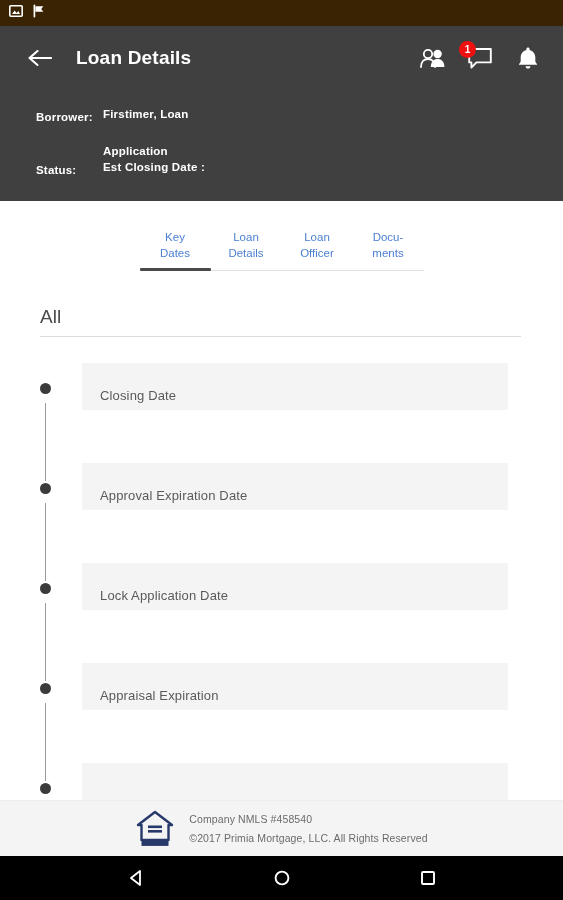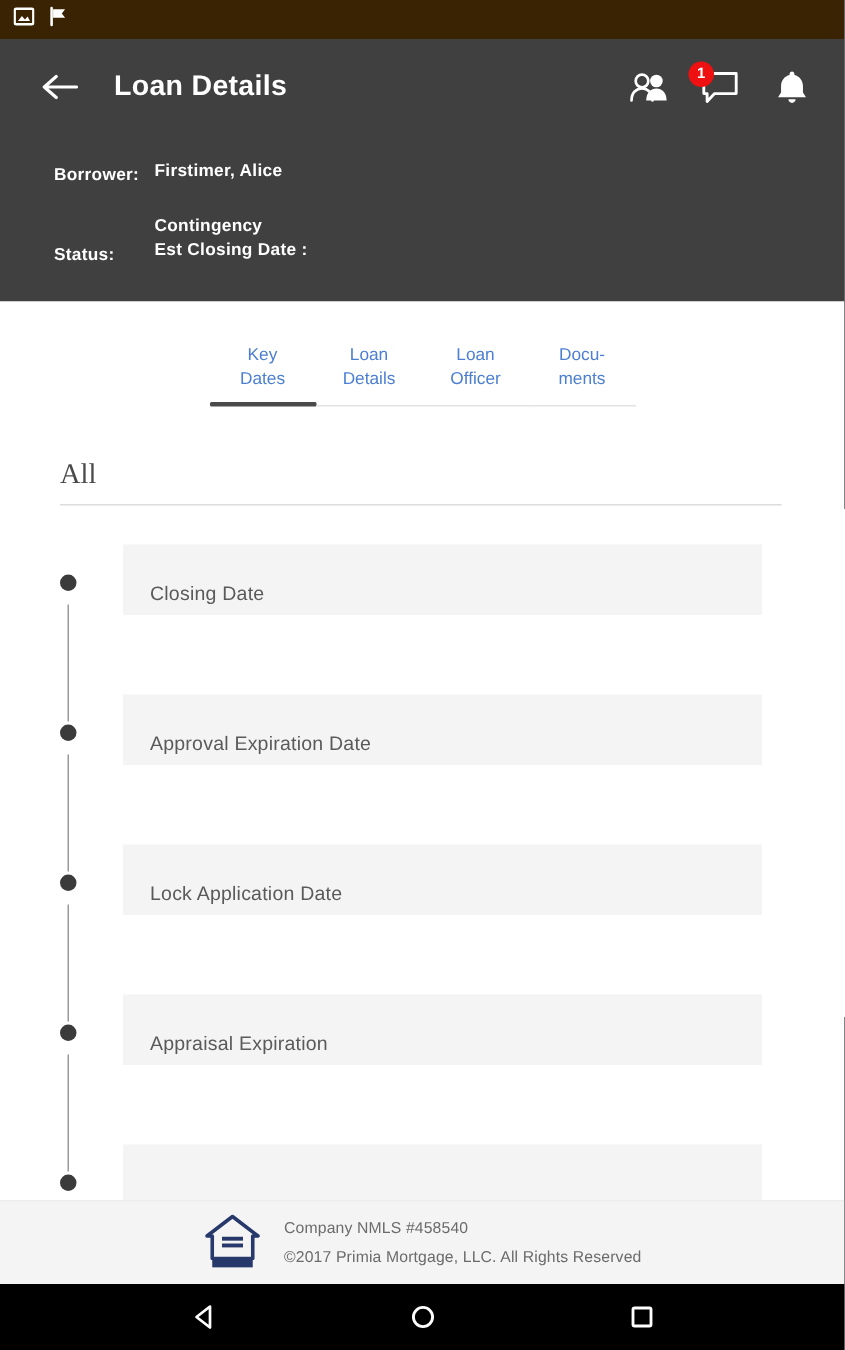--- a/index.html
+++ b/index.html
@@ -175,21 +175,20 @@
   
   #filter-wrap {
     margin: 35px 42px 0 40px;
     border-bottom: 1px solid #dcdcdc;
     padding-bottom: 8px;
   }
   #filter-value {
     font-size: 19px;
     color: #4a4a4a;
     font-weight: normal;
-    font-family: Liberation Serif, serif;
   }
 
   
   #timeline {
     margin-top: 26px;
     position: relative;
   }
   .tl-item {
     position: relative;
     height: 100px;
@@ -350,26 +349,26 @@
             <path d="M8.6 20.2 C8.6 21.6 9.7 22.6 11 22.6 C12.3 22.6 13.4 21.6 13.4 20.2 Z" fill="#ffffff"></path>
           </svg>
         </div>
 
       </div>
     </div>
 
     <div id="loan-summary">
       <div class="summary-row">
         <div class="summary-label">Borrower:</div>
-        <div class="summary-value">Firstimer, Alice</div>
+        <div class="summary-value">Firstimer, Loan</div>
       </div>
       <div class="summary-row">
         <div class="summary-label">Status:</div>
         <div>
-          <div class="summary-value">Contingency</div>
+          <div class="summary-value">Application</div>
           <div class="summary-value">Est Closing Date :</div>
         </div>
       </div>
     </div>
 
   </div>
 
   <div id="content">
 
     <div id="tab-bar">

